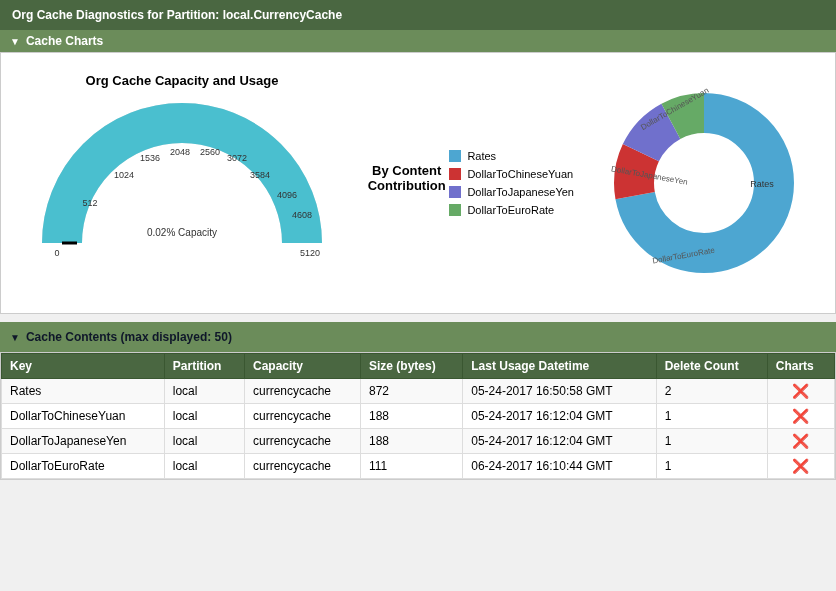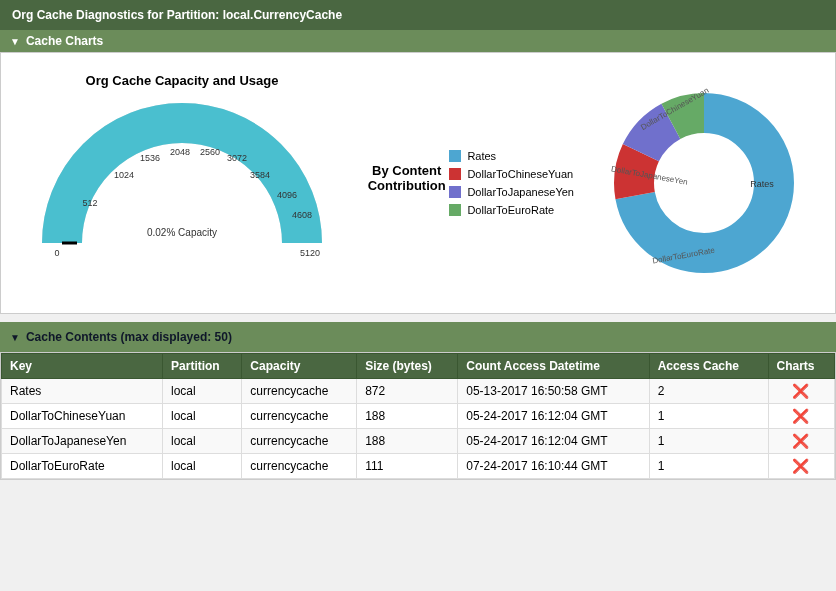--- a/index.html
+++ b/index.html
@@ -247,32 +247,32 @@
     <span>Cache Contents (max displayed: 50)</span>
   </div>
   <div class="table-section">
     <table>
       <thead>
         <tr>
           <th>Key</th>
           <th>Partition</th>
           <th>Capacity</th>
           <th>Size (bytes)</th>
-          <th>Count Access Datetime</th>
-          <th>Access Cache</th>
+          <th>Last Usage Datetime</th>
+          <th>Delete Count</th>
           <th>Charts</th>
         </tr>
       </thead>
       <tbody id="table-body">
       <tr>
     <td>Rates</td>
     <td>local</td>
     <td>currencycache</td>
     <td>872</td>
-    <td>05-13-2017 16:50:58 GMT</td>
+    <td>05-24-2017 16:50:58 GMT</td>
     <td>2</td>
     <td>
               <span class="delete-icon">❌</span>
             </td>
   </tr>
           <tr>
     <td>DollarToChineseYuan</td>
     <td>local</td>
     <td>currencycache</td>
     <td>188</td>
@@ -291,21 +291,21 @@
     <td>1</td>
     <td>
               <span class="delete-icon">❌</span>
             </td>
   </tr>
           <tr>
     <td>DollarToEuroRate</td>
     <td>local</td>
     <td>currencycache</td>
     <td>111</td>
-    <td>07-24-2017 16:10:44 GMT</td>
+    <td>06-24-2017 16:10:44 GMT</td>
     <td>1</td>
     <td>
               <span class="delete-icon">❌</span>
             </td>
   </tr>
         </tbody>
     </table>
   </div>
 </div>
 

